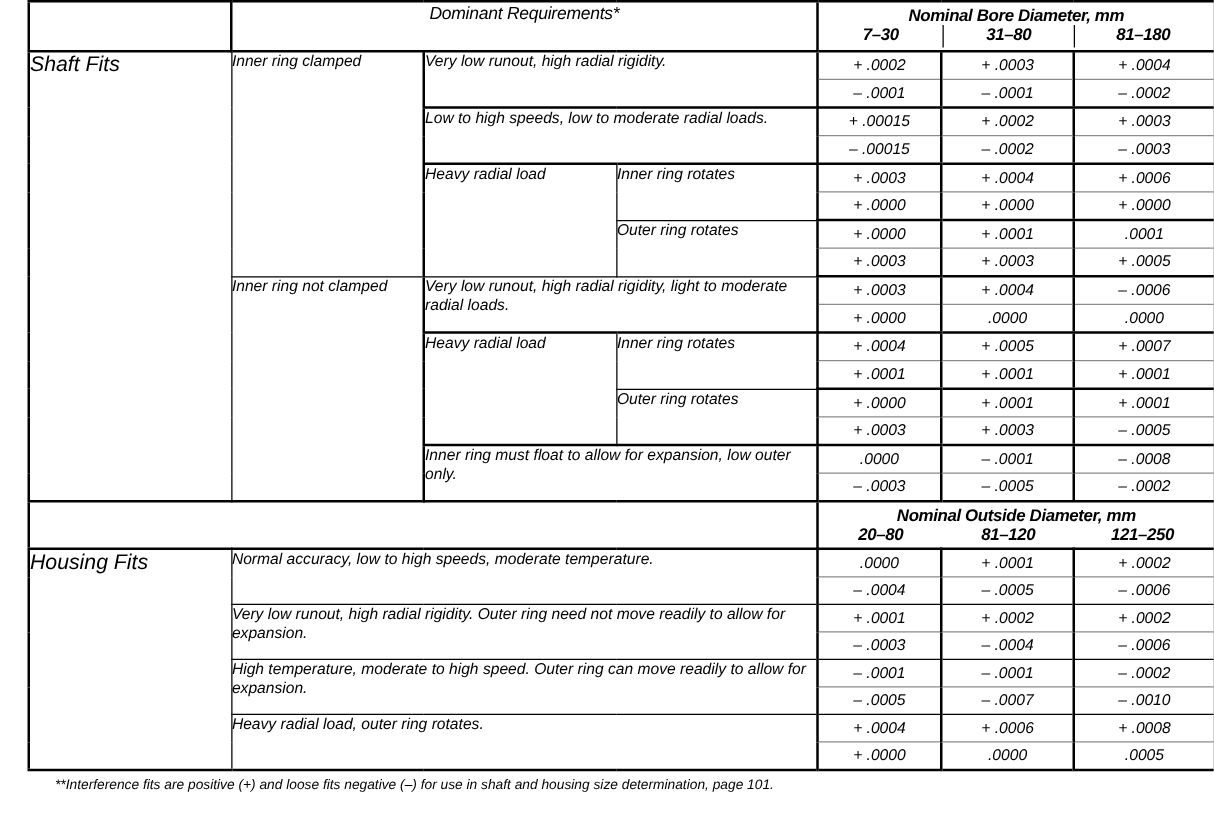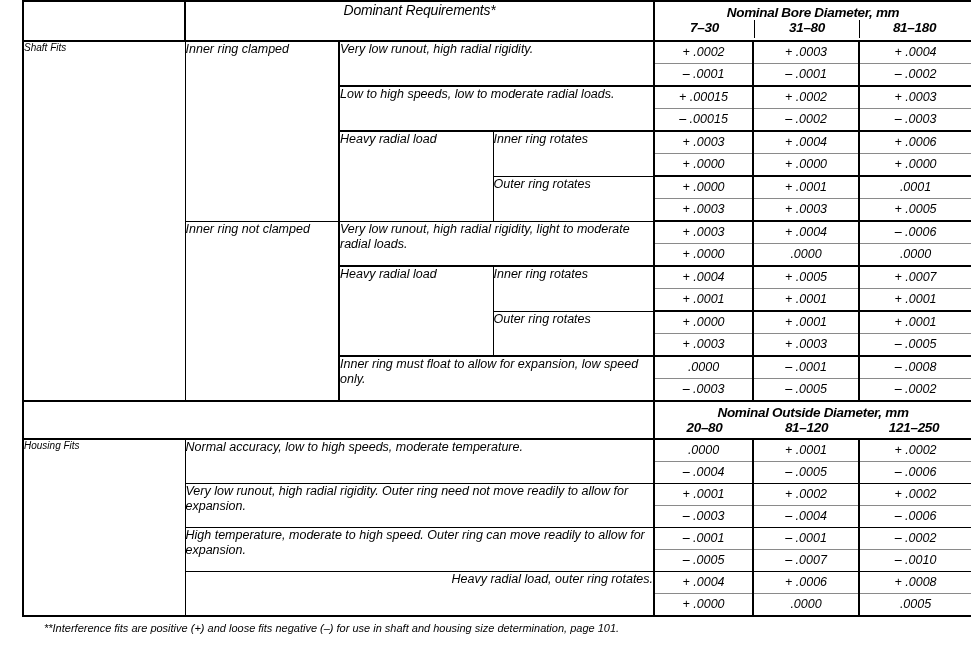--- a/index.html
+++ b/index.html
@@ -82,21 +82,21 @@
     padding-bottom: 3px;
     box-sizing: border-box;
   }
   .hdr-sub.divided > div + div {
     border-left: 1px solid #000;
   }
 
   
   .cat {
     font-weight: bold;
-    font-size: 10px;
+    font-size: 17px;
     padding: 6px 0 0 20px;
     border-right: 1px solid #000 !important;
     border-bottom: 2px solid #000 !important;
   }
   .cat.mid { border-bottom: 1px solid #000 !important; }
 
   .txt {
     font-size: 12.5px;
     line-height: 15px;
     padding: 5px 6px 3px 8px;
@@ -249,21 +249,21 @@
       <td class="num top sep">+ .0001</td>
       <td class="num top sep lastcol">+ .0001</td>
     </tr>
     <tr>
       <td class="num bot firstcol">+ .0003</td>
       <td class="num bot sep">+ .0003</td>
       <td class="num bot sep lastcol">– .0005</td>
     </tr>
 
     <tr>
-      <td class="txt thickleft thick-t thick-b" colspan="2" rowspan="2" style="height:23px;">Inner ring must float to allow for expansion, low speed only.</td>
+      <td class="txt thickleft thick-t thick-b" colspan="2" rowspan="2" style="height:23px;">Inner ring must float to allow for expansion, low outer only.</td>
       <td class="num top firstcol">.0000</td>
       <td class="num top sep">– .0001</td>
       <td class="num top sep lastcol">– .0008</td>
     </tr>
     <tr>
       <td class="num bot firstcol">– .0003</td>
       <td class="num bot sep">– .0005</td>
       <td class="num bot sep lastcol">– .0002</td>
     </tr>
 
@@ -310,21 +310,21 @@
       <td class="num top sep">– .0001</td>
       <td class="num top sep lastcol">– .0002</td>
     </tr>
     <tr>
       <td class="num bot-thin firstcol">– .0005</td>
       <td class="num bot-thin sep">– .0007</td>
       <td class="num bot-thin sep lastcol">– .0010</td>
     </tr>
 
     <tr>
-      <td class="txt" colspan="3" rowspan="2" style="height:23px;text-align:right;">Heavy radial load, outer ring rotates.</td>
+      <td class="txt" colspan="3" rowspan="2" style="height:23px;">Heavy radial load, outer ring rotates.</td>
       <td class="num top firstcol">+ .0004</td>
       <td class="num top sep">+ .0006</td>
       <td class="num top sep lastcol">+ .0008</td>
     </tr>
     <tr>
       <td class="num firstcol">+ .0000</td>
       <td class="num sep">.0000</td>
       <td class="num sep lastcol">.0005</td>
     </tr>
 

